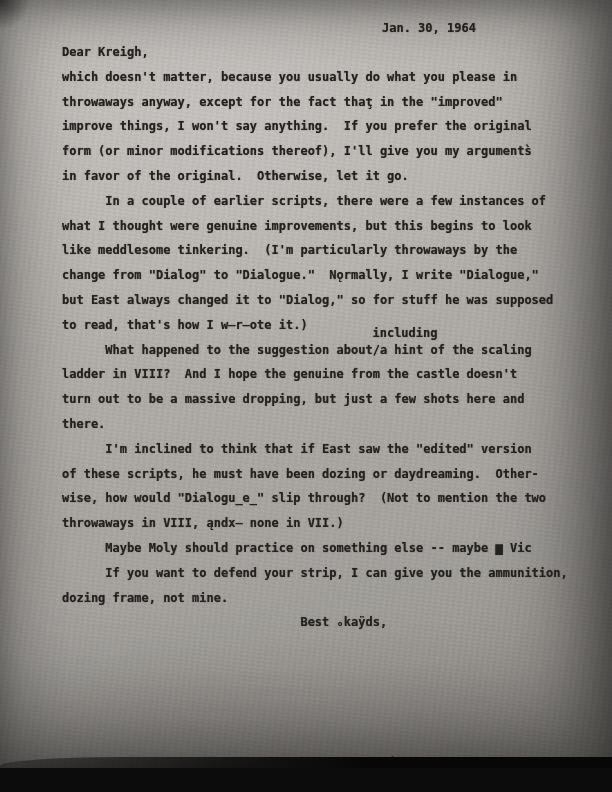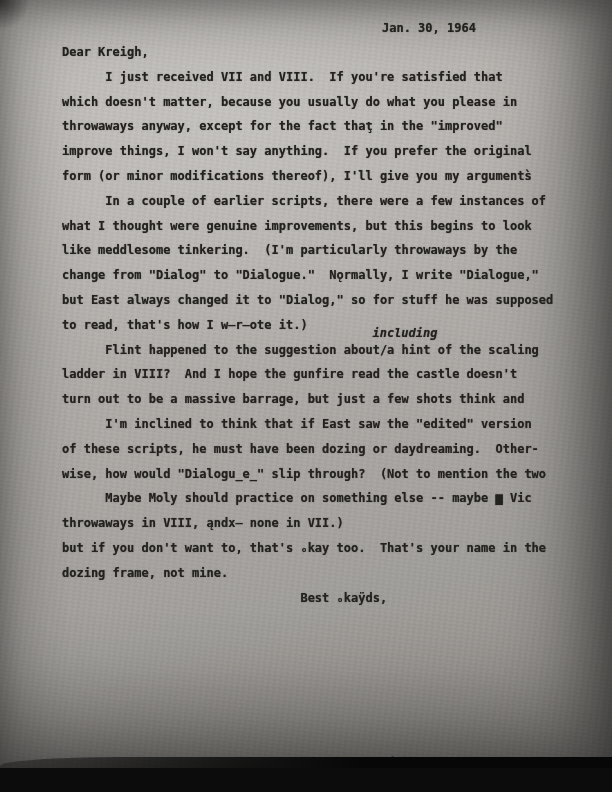--- a/index.html
+++ b/index.html
@@ -31,60 +31,61 @@
   }
   .body-lines{
     position:absolute;left:62px;top:40px;width:540px;
     font-size:12px;font-weight:bold;color:#24221f;
     text-shadow:0 0 1px rgba(30,28,26,0.65);
   }
   .line{
     position:relative;height:24.8px;line-height:24.8px;white-space:pre;
   }
   .insert{
-    position:absolute;top:-10.5px;line-height:12px;white-space:pre;font-style:italic;
+    position:absolute;top:-10.5px;line-height:12px;white-space:pre;
   }
   .signature{
     position:absolute;left:362px;top:755px;width:132px;height:36px;
     transform:rotate(-2deg);
   }
   .signature svg{display:block;width:100%;height:100%;}
   .bottom-band{
     position:absolute;left:0;right:0;bottom:0;height:11px;
     background:linear-gradient(to right, rgba(8,8,8,0.35), rgba(8,8,8,0.85) 40%, #070707 60%);
     border-top-left-radius:120px 9px;
   }
 </style>
 </head>
 <body>
 
 <div class="photo">
   <div class="date">Jan. 30, 1964</div>
   <div class="body-lines">
       <div class="line"><span>Dear Kreigh,</span></div>
-      <div class="line"><span>      I just received VII and VIII.  If you're satisfied that</span></div>
       <div class="line"><span>which doesn't matter, because you usually do what you please in</span></div>
       <div class="line"><span>throwaways anyway, except for the fact thaţ in the "improved"</span></div>
       <div class="line"><span>improve things, I won't say anything.  If you prefer the original</span></div>
       <div class="line"><span>form (or minor modifications thereof), I'll give you my arguments̀</span></div>
+      <div class="line"><span>in favor of the original.  Otherwise, let it go.</span></div>
       <div class="line"><span>      In a couple of earlier scripts, there were a few instances of</span></div>
       <div class="line"><span>what I thought were genuine improvements, but this begins to look</span></div>
       <div class="line"><span>like meddlesome tinkering.  (I'm particularly throwaways by the</span></div>
       <div class="line"><span>change from "Dialog" to "Dialogue."  Nǫrmally, I write "Dialogue,"</span></div>
       <div class="line"><span>but East always changed it to "Dialog," so for stuff he was supposed</span></div>
       <div class="line"><span>to read, that's how I w̶r̶ote it.)</span></div>
-      <div class="line"><span>      Flint happened to the suggestion about/a hint of the scaling</span><span class="insert" style="left: 310.46px;">including</span></div>
-      <div class="line"><span>ladder in VIII?  And I hope the gunfire read the castle doesn't</span></div>
-      <div class="line"><span>turn out to be a massive barrage, but just a few shots think and</span></div>
+      <div class="line"><span>      What happened to the suggestion about/a hint of the scaling</span><span class="insert" style="left: 310.46px;">including</span></div>
+      <div class="line"><span>ladder in VIII?  And I hope the genuine from the castle doesn't</span></div>
+      <div class="line"><span>turn out to be a massive dropping, but just a few shots here and</span></div>
+      <div class="line"><span>there.</span></div>
       <div class="line"><span>      I'm inclined to think that if East saw the "edited" version</span></div>
       <div class="line"><span>of these scripts, he must have been dozing or daydreaming.  Other-</span></div>
       <div class="line"><span>wise, how would "Dialogu̲e̲" slip through?  (Not to mention the two</span></div>
+      <div class="line"><span>throwaways in VIII, ąndx̶ none in VII.)</span></div>
       <div class="line"><span>      Maybe Moly should practice on something else -- maybe ▆ Vic</span></div>
-      <div class="line"><span>throwaways in VIII, ąndx̶ none in VII.)</span></div>
-      <div class="line"><span>but if you don't want to, that's ₒkay too.  That's your name in the</span></div>
+      <div class="line"><span>      If you want to defend your strip, I can give you the ammunition,</span></div>
       <div class="line"><span>dozing frame, not mine.</span></div>
       <div class="line"><span>                                 Best ₒkaÿds,</span></div>
     </div>
   <div class="signature" aria-label="Dave">
     <svg viewBox="0 0 130 36" fill="none" xmlns="http://www.w3.org/2000/svg">
       <path d="M30 1 C36 7 36 15 30 22 C24 28 15 32 6 32" stroke="#2a2826" stroke-width="2.4" stroke-linecap="round"></path>
       <path d="M11 26 C6 30 7 34 14 31" stroke="#2a2826" stroke-width="2.2" stroke-linecap="round"></path>
       <path d="M44 19 C39 16 33 19 33 24 C33 29 40 30 44 25 C45 23 45 21 44 19 L44 25 C46 30 51 29 54 23 L58 28 C62 26 65 21 66 17 L64 25 C64 29 68 30 72 27 C76 24 80 23 84 25 C90 28 101 27 114 22" stroke="#2a2826" stroke-width="2.4" stroke-linecap="round"></path>
     </svg>
   </div>

